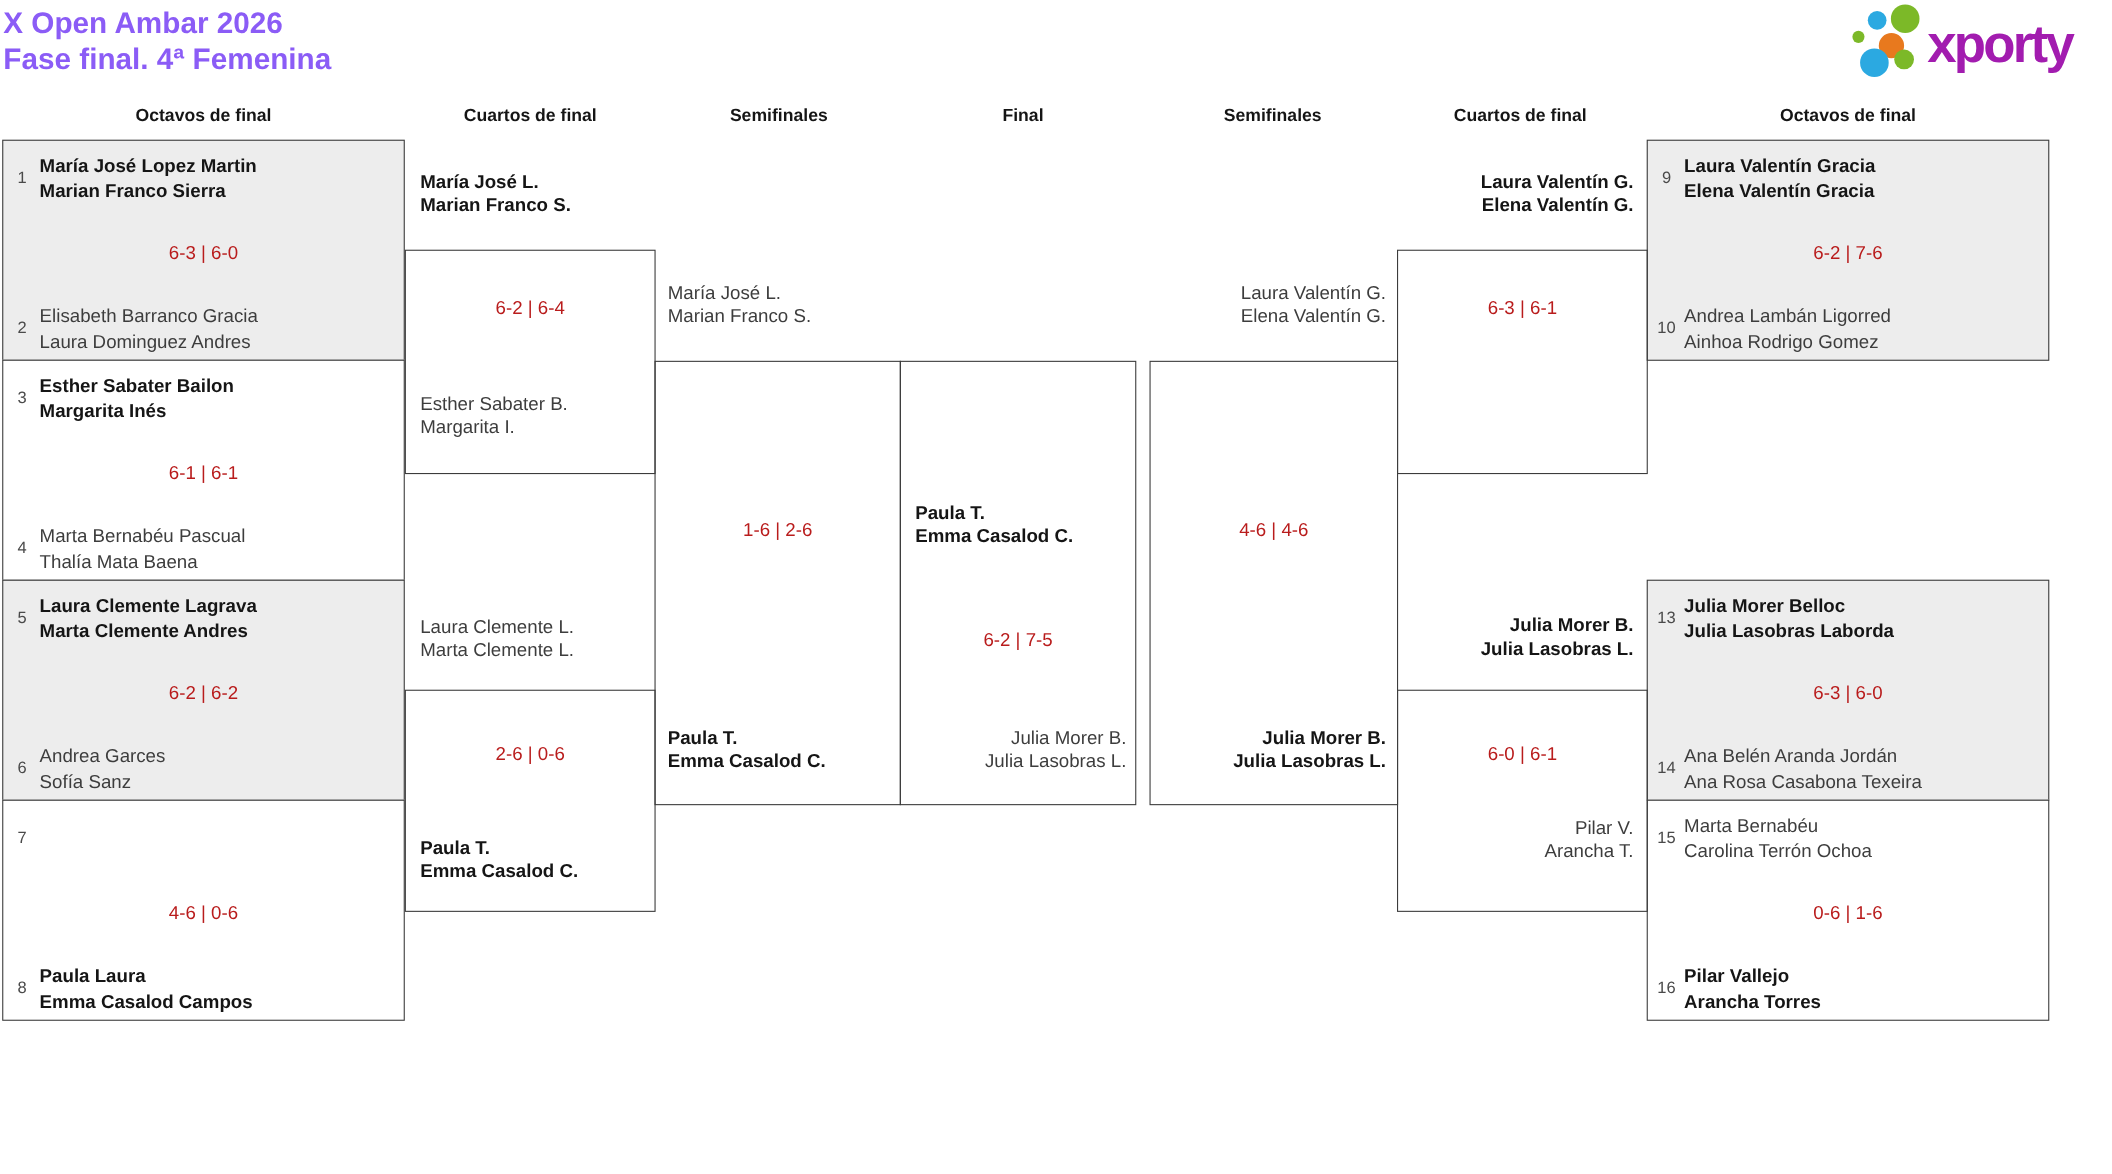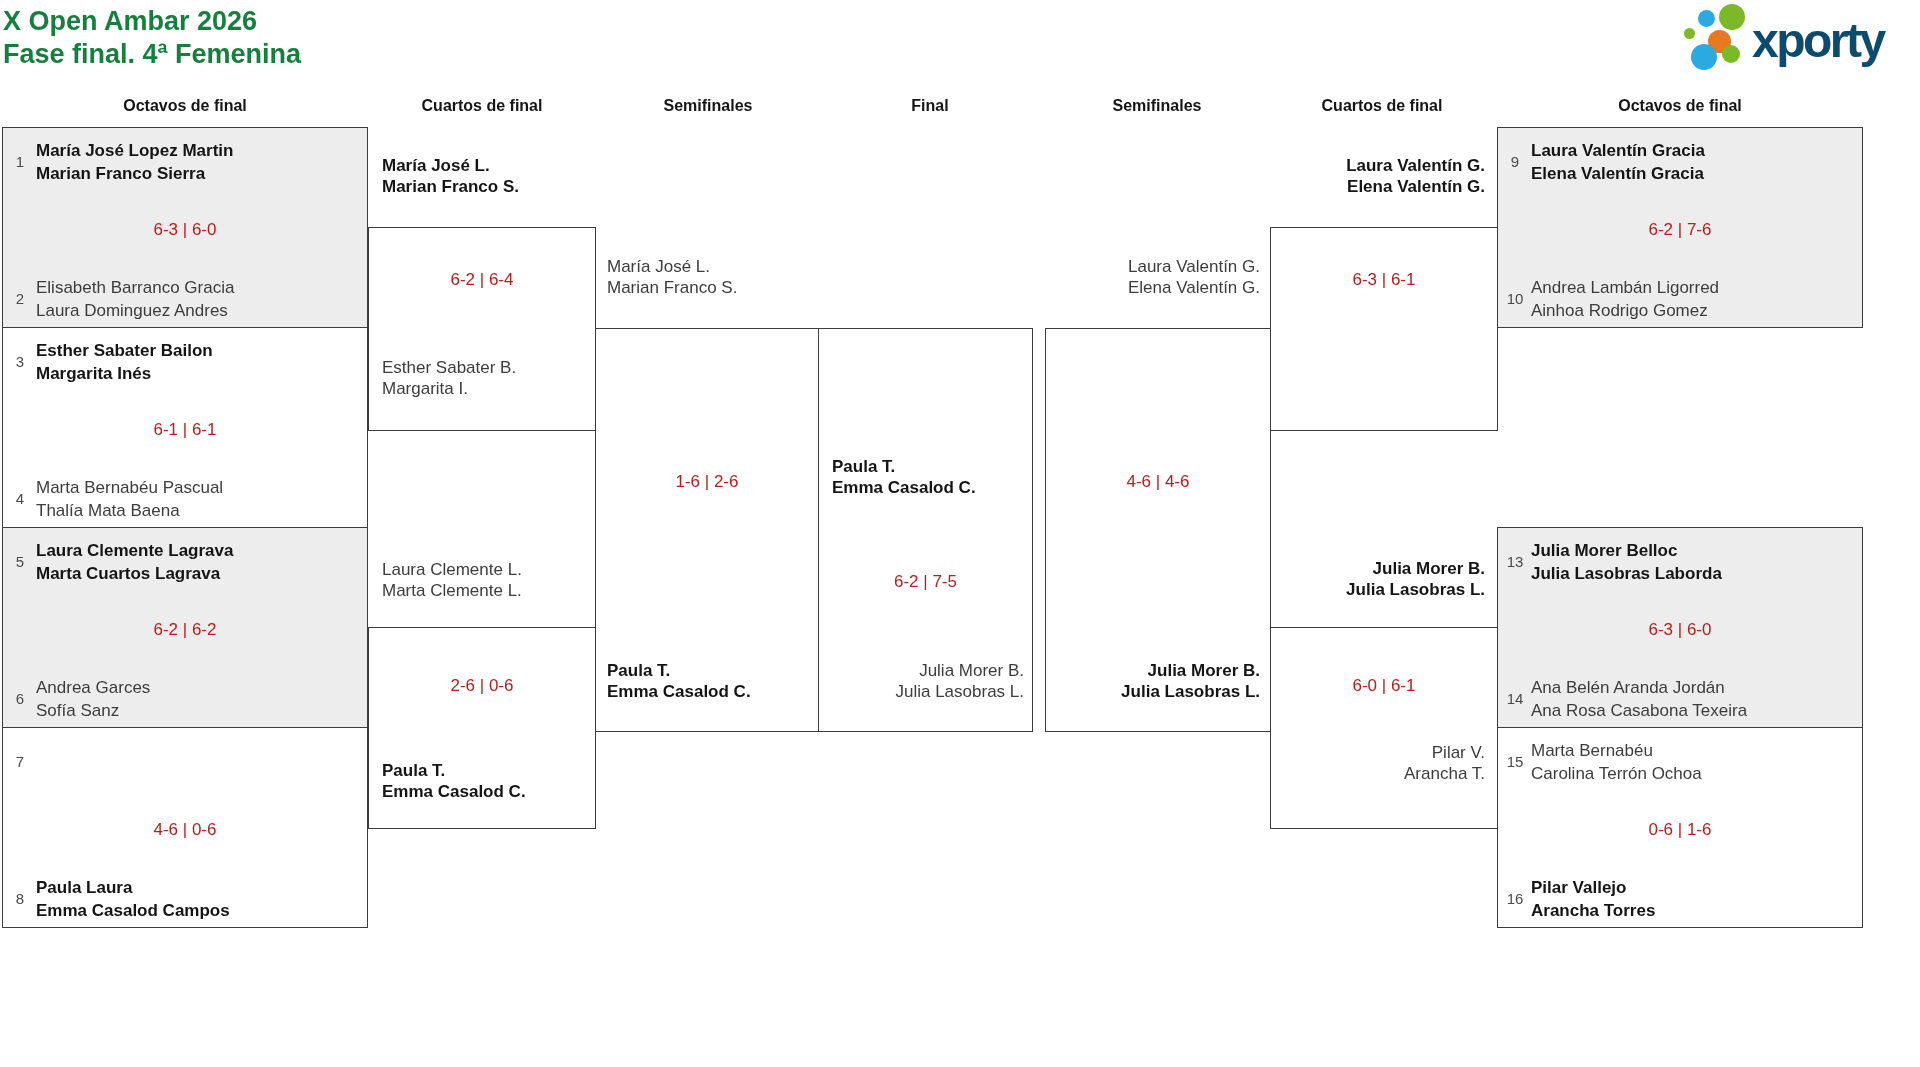--- a/index.html
+++ b/index.html
@@ -1,18 +1,18 @@
 <!DOCTYPE html>
 <html><head>
 <meta charset="utf-8">
 <style>
   html,body{margin:0;padding:0;background:#fff;}
   #stage{position:relative;width:1920px;height:1067px;background:#fff;overflow:hidden;
          font-family:"Liberation Sans",sans-serif;color:#1a1a1a;}
-  .title-line{position:absolute;left:3px;font-size:27px;line-height:33px;font-weight:bold;color:#15803d;white-space:nowrap;}
+  .title-line{position:absolute;left:3px;font-size:27px;line-height:33px;font-weight:bold;color:#8b5cf6;white-space:nowrap;}
   .hdr{position:absolute;top:97px;transform:translateX(-50%);font-size:16px;font-weight:bold;color:#151515;white-space:nowrap;}
   .obox{position:absolute;width:366px;height:201px;border:1px solid #3c3c3c;background:#fff;box-sizing:border-box;}
   .obox.shaded{background:#ededed;}
   .rbox{position:absolute;border:1px solid #3c3c3c;box-sizing:border-box;background:transparent;}
   .seed{position:absolute;left:4px;width:26px;text-align:center;font-size:15px;color:#4a4a4a;}
   .team{position:absolute;left:33px;}
   .ln{font-size:17px;line-height:23px;color:#3d3d3d;white-space:nowrap;}
   .winner{font-weight:bold;color:#151515;}
   .score{position:absolute;text-align:center;font-size:17px;color:#b91c1c;white-space:nowrap;}
   .lbl{position:absolute;}
@@ -29,21 +29,21 @@
   <div class="title-line" style="top:5px">X Open Ambar 2026</div>
   <div class="title-line" style="top:38px">Fase final. 4ª Femenina</div>
 
   <div>
     <span class="dot" style="left:1719px;top:4px;width:26px;height:26px;background:#7cb928"></span>
     <span class="dot" style="left:1698px;top:10px;width:17px;height:17px;background:#2ba9e1"></span>
     <span class="dot" style="left:1684px;top:28px;width:11px;height:11px;background:#7cb928"></span>
     <span class="dot" style="left:1708px;top:30px;width:23px;height:23px;background:#e8791e"></span>
     <span class="dot" style="left:1691px;top:44px;width:26px;height:26px;background:#2ba9e1"></span>
     <span class="dot" style="left:1722px;top:45px;width:18px;height:18px;background:#7cb928"></span>
-    <span class="logo-word" style="color:#0c4a6e">xporty</span>
+    <span class="logo-word" style="color:#a21caf">xporty</span>
   </div>
 
   <div class="hdr" style="left:185px">Octavos de final</div>
   <div class="hdr" style="left:482px">Cuartos de final</div>
   <div class="hdr" style="left:708px">Semifinales</div>
   <div class="hdr" style="left:930px">Final</div>
   <div class="hdr" style="left:1157px">Semifinales</div>
   <div class="hdr" style="left:1382px">Cuartos de final</div>
   <div class="hdr" style="left:1680px">Octavos de final</div>
 
@@ -72,21 +72,21 @@
     <div class="team" style="top:148px">
       <div class="ln">Marta Bernabéu Pascual</div>
       <div class="ln">Thalía Mata Baena</div>
     </div>
   </div>
 
   <div class="obox shaded" style="left:2px;top:527px">
     <div class="seed" style="top:25px">5</div>
     <div class="team" style="top:11px">
       <div class="ln winner">Laura Clemente Lagrava</div>
-      <div class="ln winner">Marta Cuartos Lagrava</div>
+      <div class="ln winner">Marta Clemente Andres</div>
     </div>
     <div class="score" style="left:0;width:100%;top:92px">6-2 | 6-2</div>
     <div class="seed" style="top:162px">6</div>
     <div class="team" style="top:148px">
       <div class="ln">Andrea Garces</div>
       <div class="ln">Sofía Sanz</div>
     </div>
   </div>
 
   <div class="obox" style="left:2px;top:727px">

